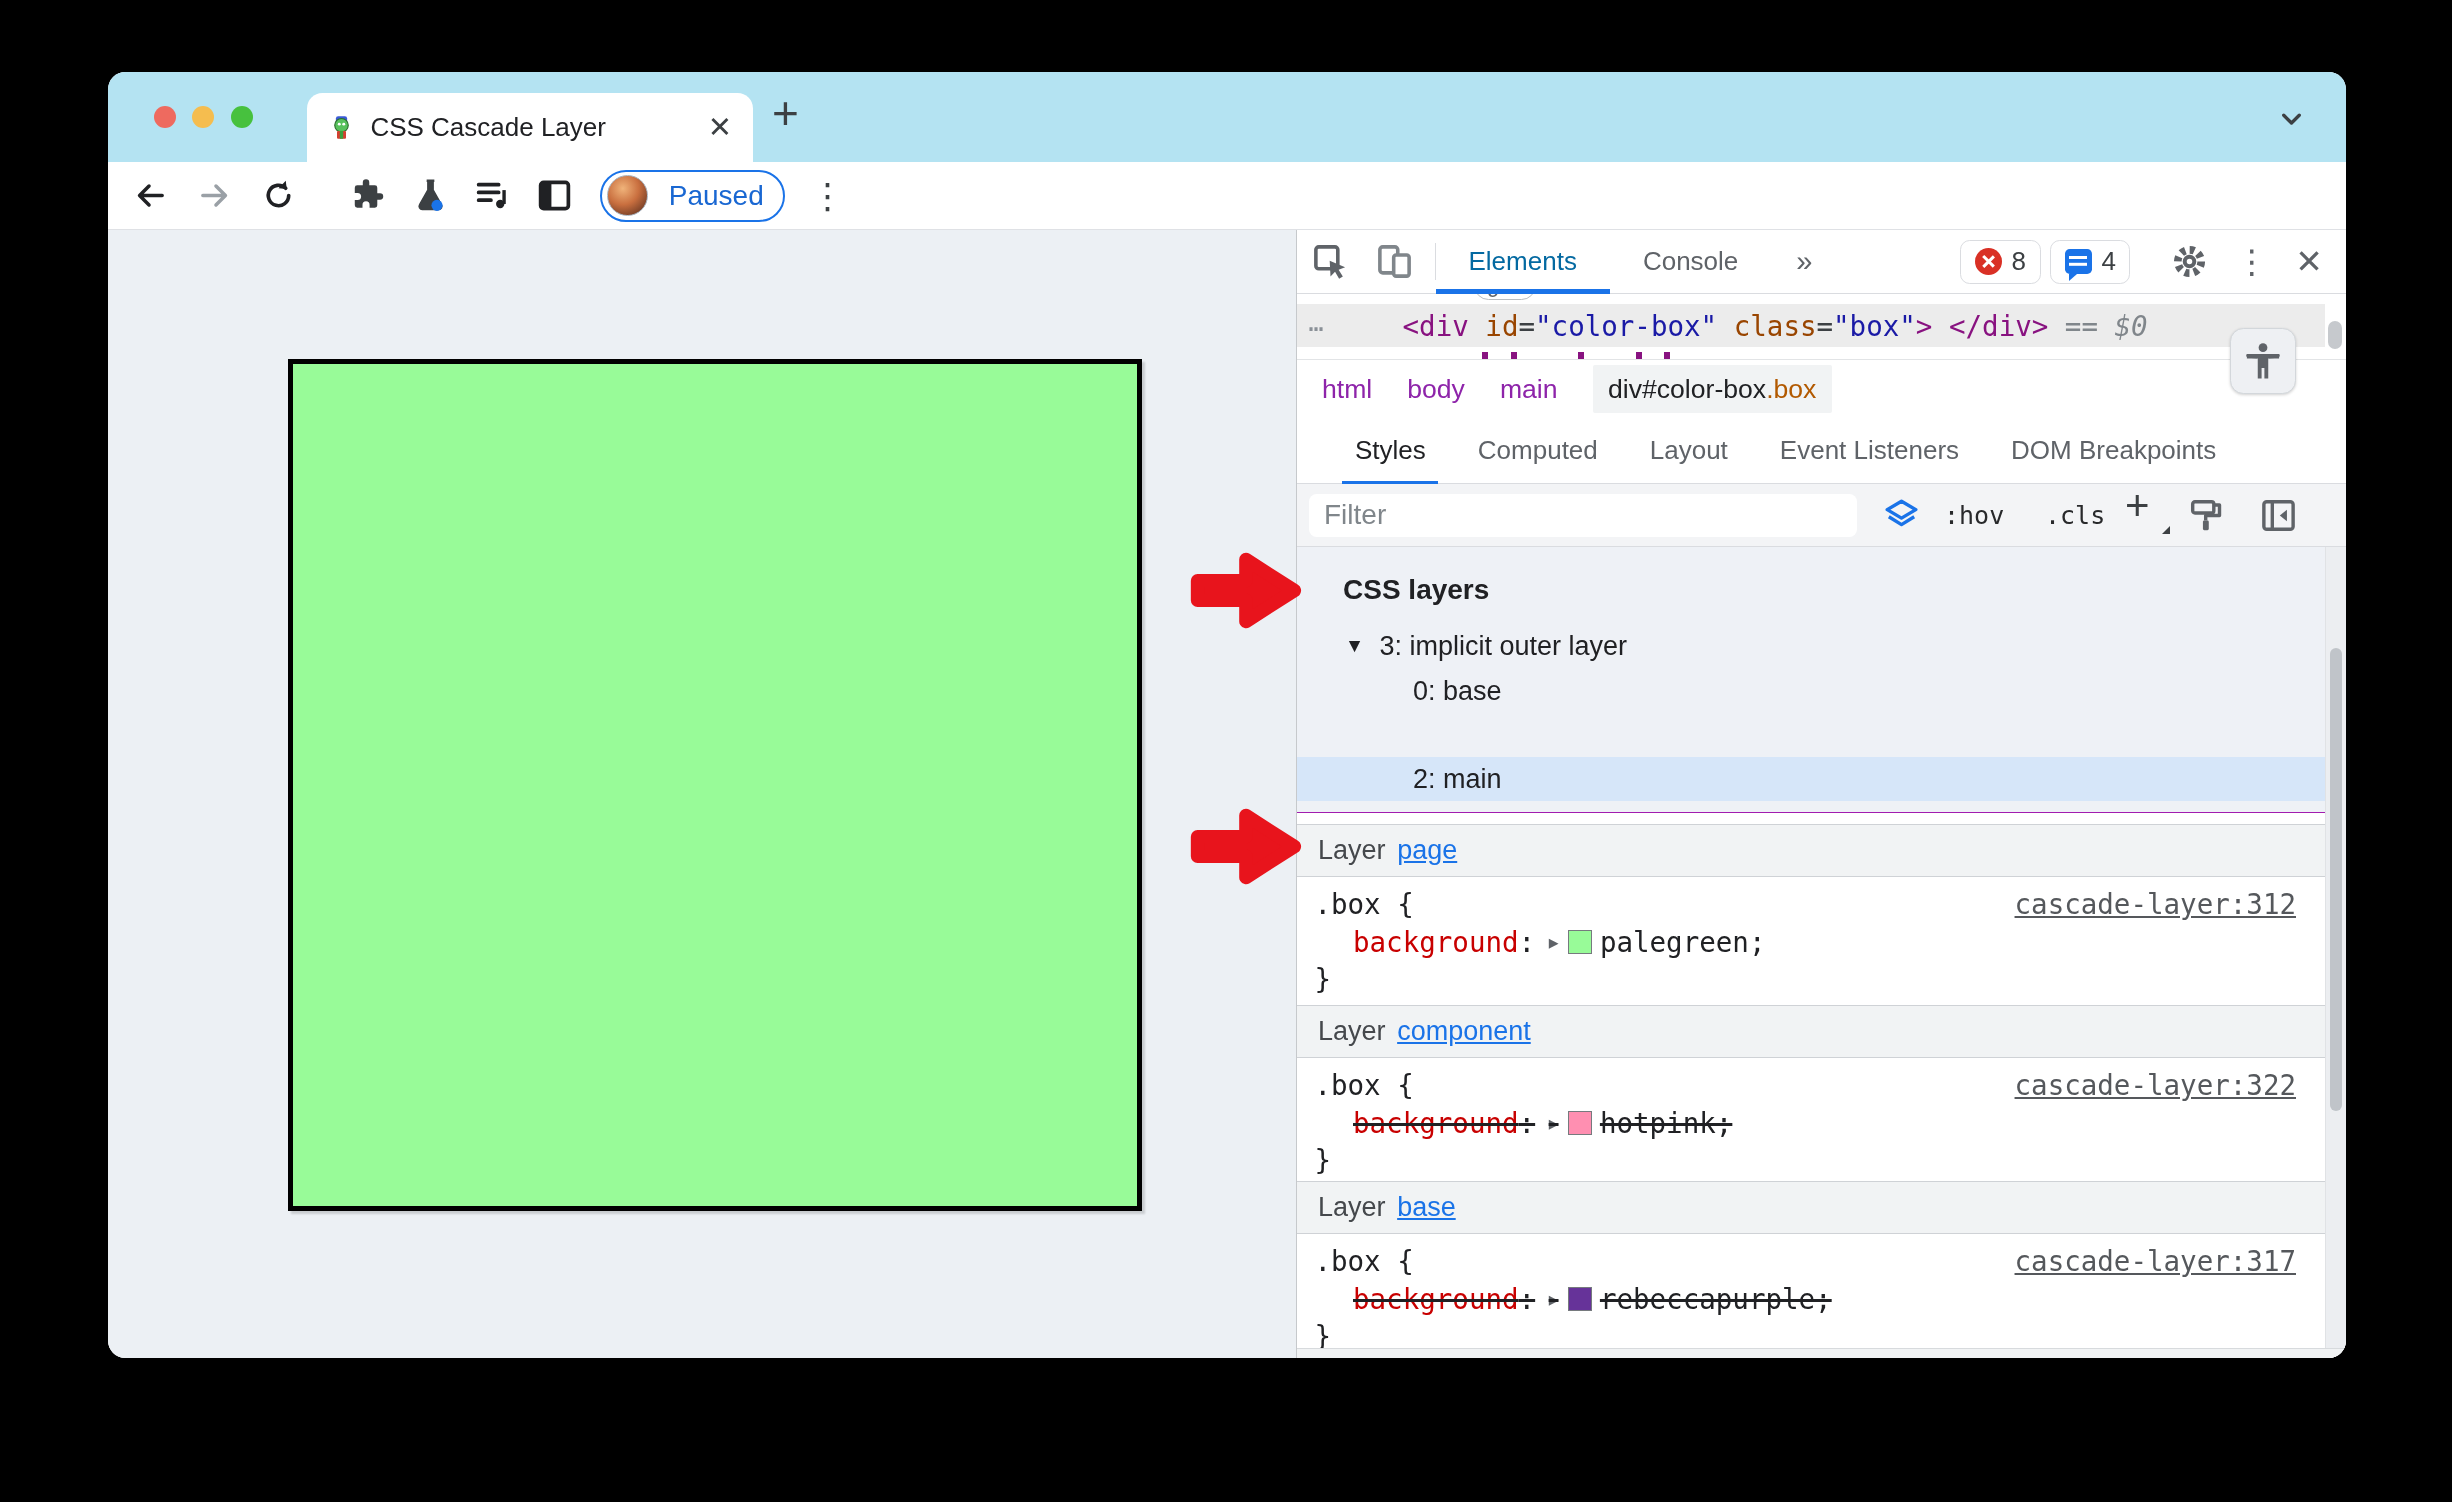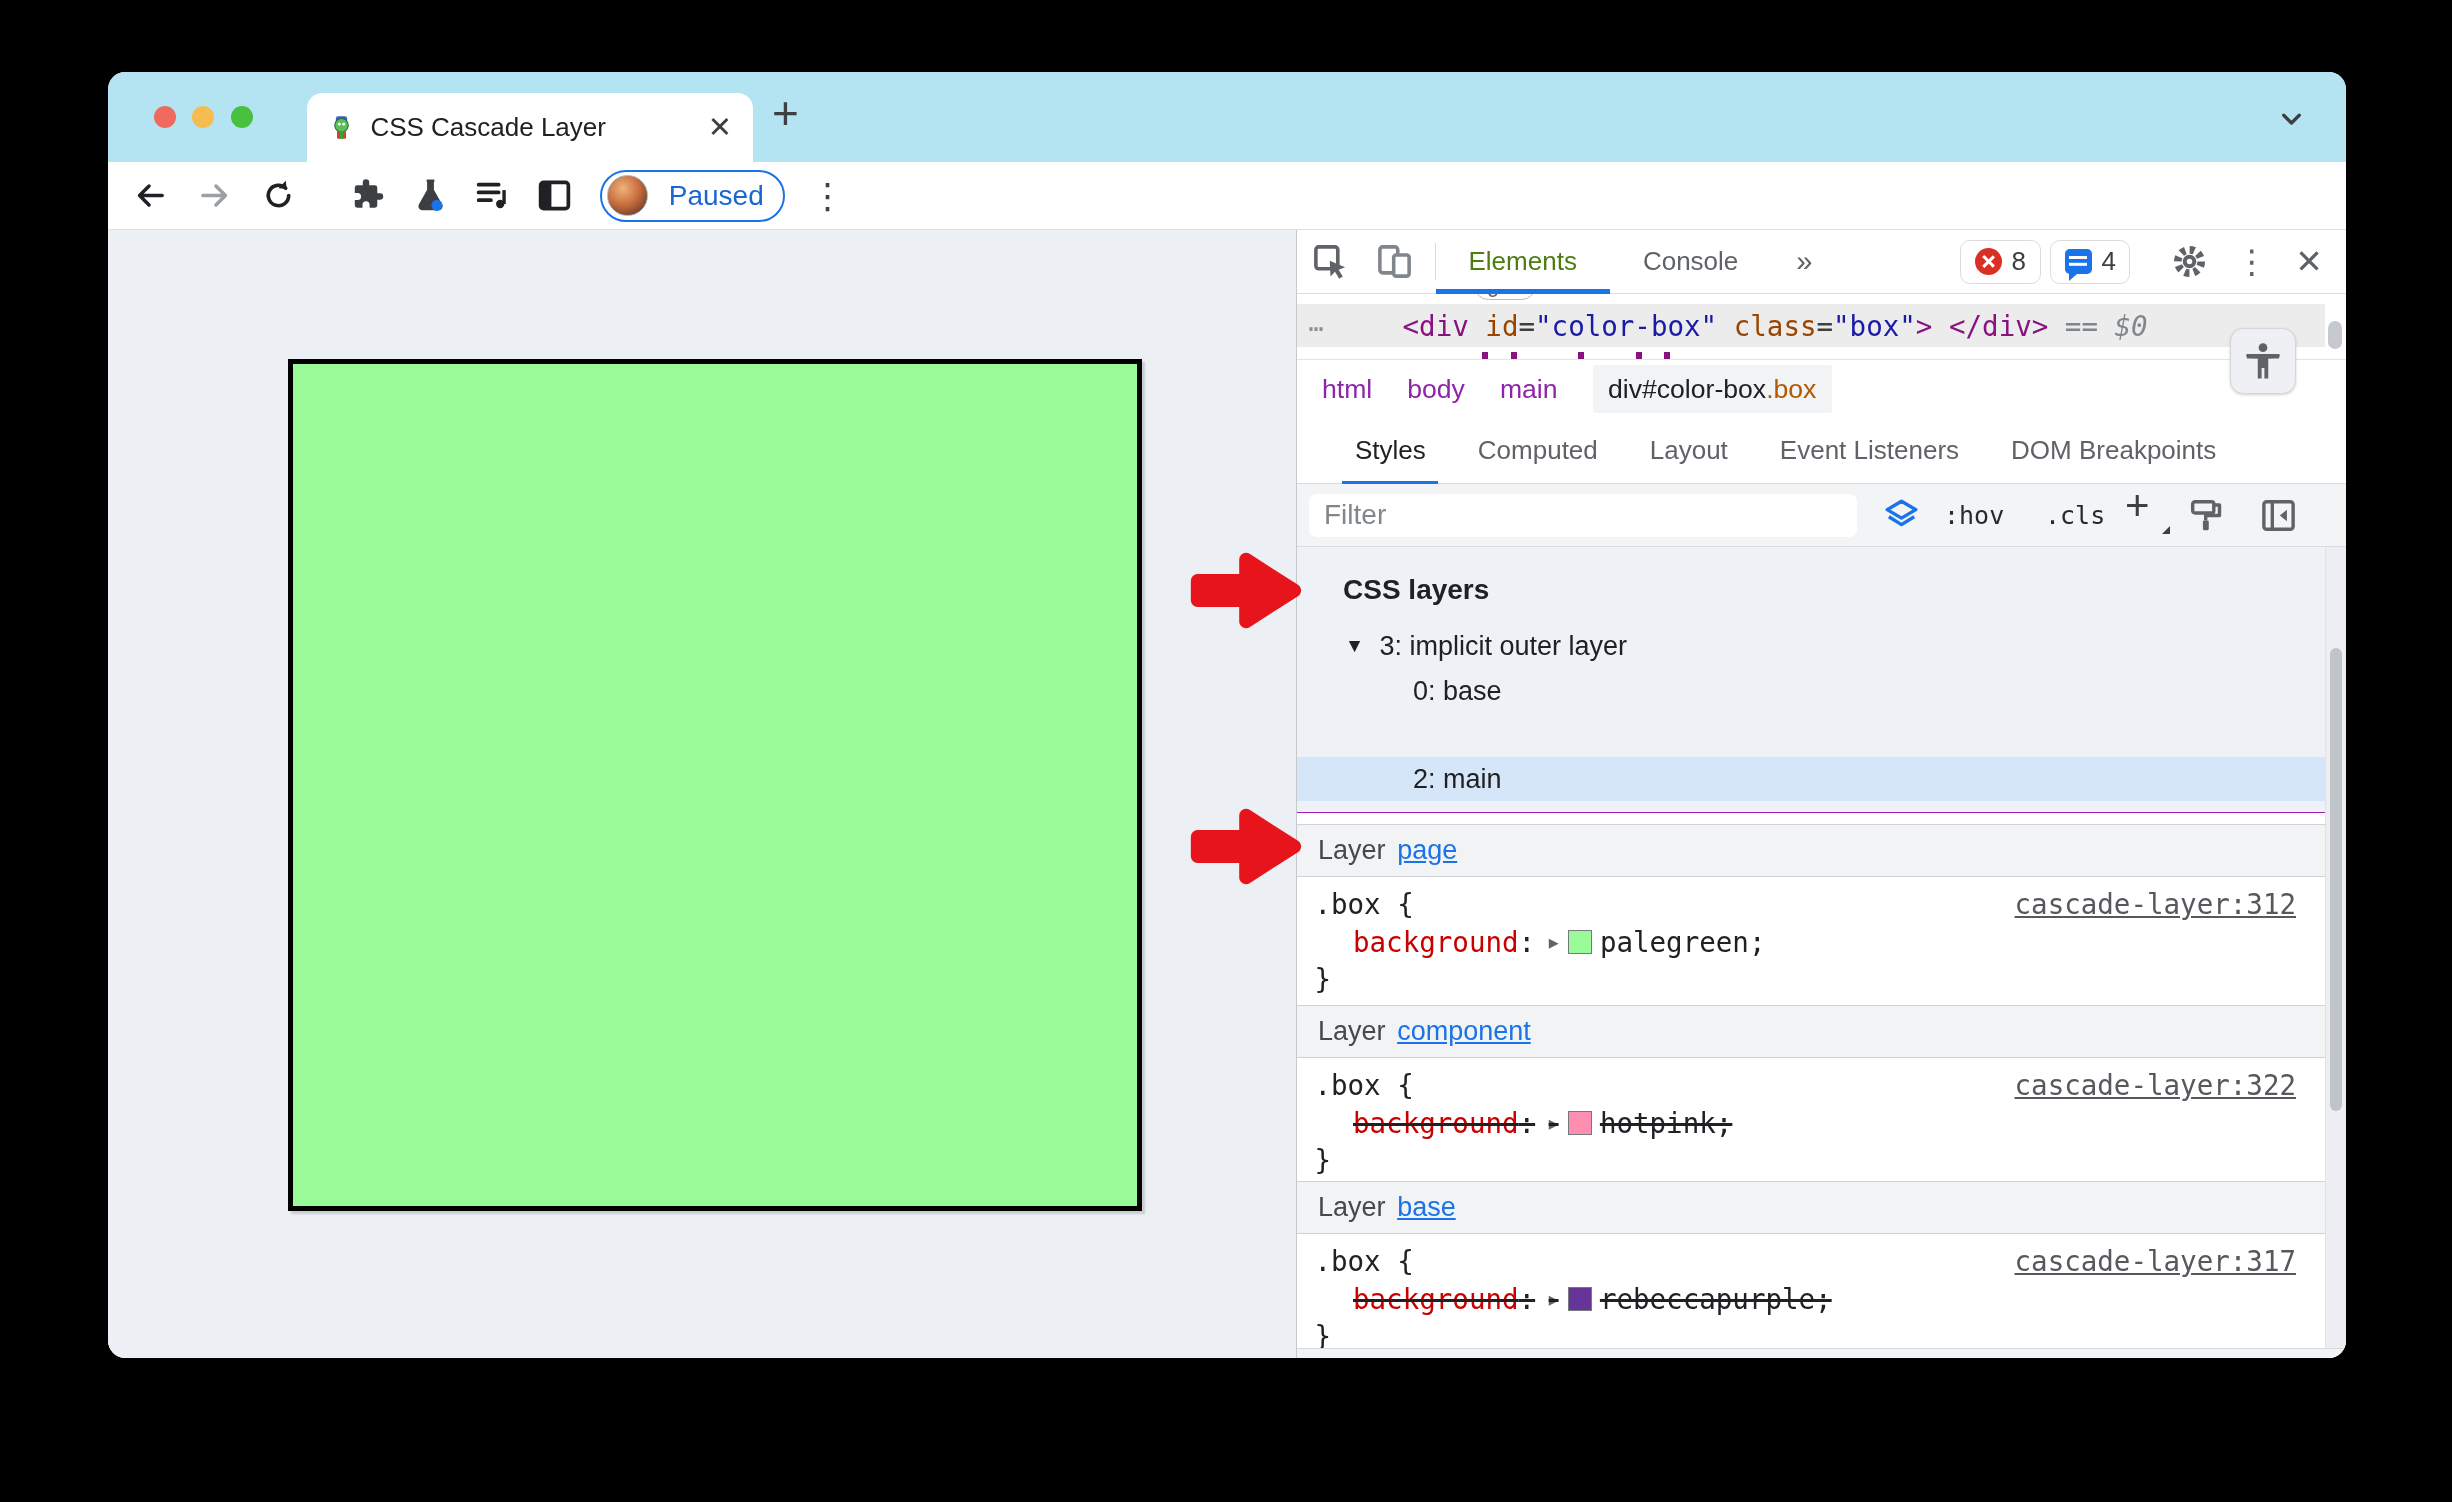--- a/index.html
+++ b/index.html
@@ -35,21 +35,21 @@
   .green-box { position:absolute; left:180px; top:129px; width:854px; height:852px; background:#98fb98; border:5.8px solid #000; box-shadow:2.9px 2.9px 1.9px rgba(0,0,0,0.15); }
   .annot-arrow { position:absolute; right:-7.7px; width:118px; height:97px; z-index:6; }
   .annot-arrow.a1 { top:312px; } .annot-arrow.a2 { top:568px; }
 
   
   .devtools { position:relative; flex:1; background:#fff; border-left:1px solid #c6c9cc; font-size:26px; color:#3c4043; }
 
   .dt-toolbar { position:absolute; left:0; right:0; top:0; height:64px; border-bottom:1px solid #dadce0; display:flex; align-items:center; padding:0 23px 0 13.5px; background:#fff; z-index:4; }
   .dt-sep { width:1px; height:37px; background:#dadce0; margin-left:21px; }
   .dt-tab { position:relative; padding:0 33px; height:64px; display:flex; align-items:center; color:#5f6368; }
-  .dt-tab.active { color:#4d7c0f; }
+  .dt-tab.active { color:#0369a1; }
   .dt-tab.active::after { content:''; position:absolute; left:0; right:0; bottom:0; height:4.8px; background:#1a73e8; }
   .dt-more { margin-left:25px; color:#5f6368; font-size:29px; }
   .dt-spacer { flex:1; }
   .badge { display:flex; align-items:center; gap:9.7px; height:44px; padding:0 13.5px; border:1px solid #dadce0; border-radius:9.7px; background:#fff; }
   .badge + .badge { margin-left:9.7px; }
   .badge-count { font-size:26px; color:#3c4043; }
   .err-ic { width:27px; height:27px; border-radius:50%; background:#d93025; position:relative; }
   .err-ic::before, .err-ic::after { content:''; position:absolute; left:5.8px; top:12px; width:15.4px; height:2.9px; background:#fff; }
   .err-ic::before { transform:rotate(45deg);} .err-ic::after { transform:rotate(-45deg);}
   .chat-ic { width:27px; height:25px; background:#1a73e8; border-radius:4.8px; position:relative; }

